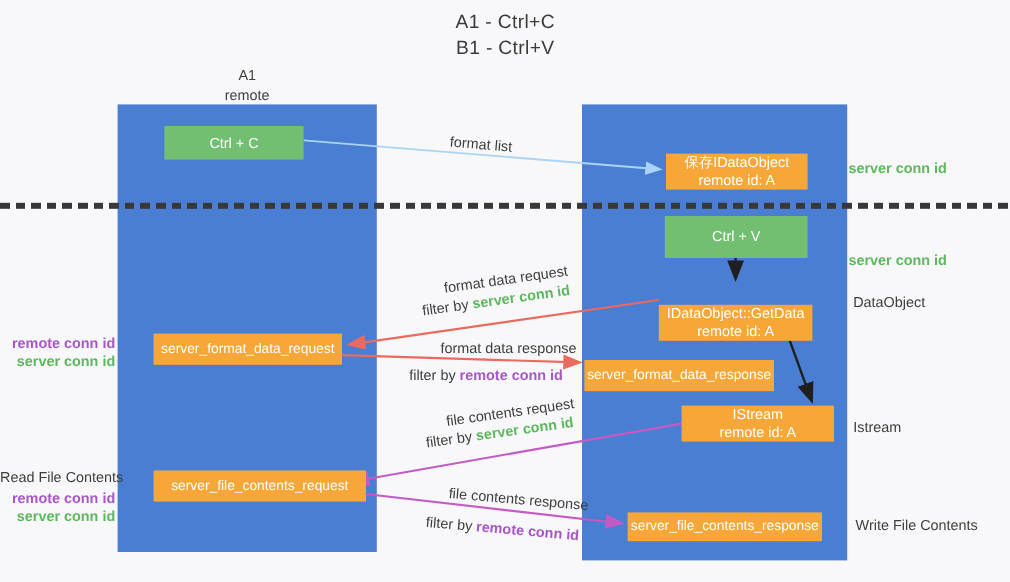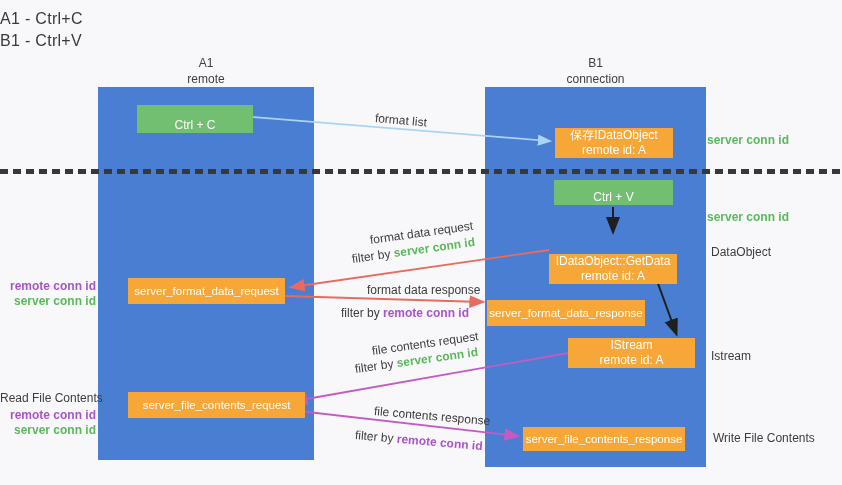--- a/index.html
+++ b/index.html
@@ -4,31 +4,31 @@
 <style>
   :root{
     --lane-blue:#4a7ed2; --box-green:#72bf72; --box-orange:#f7a737;
     --text-green:#5cb85c; --text-purple:#a855c8; --arrow-red:#e96a5f;
     --arrow-magenta:#c45ac4; --arrow-blue:#aad4f5; --arrow-black:#1f1f1f;
     --text-dark:#3d3d3d; --bg:#f8f8fa;
   }
   html,body{margin:0;padding:0;}
   body{font-family:"Liberation Sans", sans-serif; background:#e9e9ec;}
   #canvas{position:relative;width:842px;height:485px;background:var(--bg);overflow:hidden;}
-  .title{position:absolute;top:8px;left:0;right:0;
+  .title{position:absolute;top:8px;left:0;right:0;text-align:center;
          font-size:16px;color:#3a3a3a;line-height:1.35;letter-spacing:.3px;}
   .lane{position:absolute;background:var(--lane-blue);z-index:1;}
   .lane-header{position:absolute;text-align:center;font-size:12px;color:#3f3f3f;line-height:1.3;z-index:2;}
   .divider{position:absolute;left:0;top:169px;width:842px;height:5px;z-index:2;
            background:repeating-linear-gradient(90deg,#383838 0 8px,transparent 8px 13px);}
   svg.arrows{position:absolute;left:0;top:0;z-index:3;pointer-events:none;}
   .node{position:absolute;z-index:4;display:flex;flex-direction:column;align-items:center;
         justify-content:center;color:#fff;font-size:12px;line-height:1.25;text-align:center;white-space:nowrap;}
   .node.small{font-size:11.5px;}
-  .green{background:var(--box-green);justify-content:flex-end;}
+  .green{background:var(--box-green);}
   .orange{background:var(--box-orange);}
   .lbl{position:absolute;z-index:5;font-size:12px;color:var(--text-dark);white-space:nowrap;}
   .rotn{transform:rotate(-8deg);transform-origin:left center;}
   .rotp{transform:rotate(5deg);transform-origin:left center;}
   .green-b{color:var(--text-green);font-weight:bold;}
   .purple-b{color:var(--text-purple);font-weight:bold;}
   .side-left{position:absolute;z-index:5;left:0;width:96px;text-align:right;font-size:12px;
              line-height:15px;white-space:nowrap;}
   .ln-blue{stroke:var(--arrow-blue);stroke-width:1.6;fill:none;}
   .ln-red{stroke:var(--arrow-red);stroke-width:1.8;fill:none;}
@@ -43,24 +43,20 @@
 <div id="canvas">
 
   <div class="title">
     <div>A1 - Ctrl+C</div>
     <div>B1 - Ctrl+V</div>
   </div>
 
   <div class="lane-header" style="left:98px;top:56px;width:216px;">
     <div>A1</div>
     <div>remote</div>
-  </div>
-  <div class="lane-header" style="left:485px;top:56px;width:221px;">
-    <div>B1</div>
-    <div>connection</div>
   </div>
 
   <div class="lane" style="left:98px;top:87px;width:216px;height:373px;"></div>
   <div class="lane" style="left:485px;top:87px;width:221px;height:380px;"></div>
 
   <div class="divider"></div>
 
   <svg class="arrows" width="842" height="485">
     <defs>
       <marker id="m-blue" markerWidth="9" markerHeight="8" refX="7" refY="3.5" orient="auto">
@@ -85,21 +81,21 @@
     <path class="ln-mag" d="M290,410 L517,436" marker-end="url(#m-mag)"></path>
   </svg>
 
   <div class="node green" style="left:137px;top:105px;width:116px;height:28px;">
     <span>Ctrl + C</span>
   </div>
   <div class="node orange" style="left:555px;top:128px;width:118px;height:30px;">
     <span>保存IDataObject</span>
     <span>remote id: A</span>
   </div>
-  <div class="node green" style="left:554px;top:180px;width:119px;height:25px;">
+  <div class="node green" style="left:554px;top:180px;width:119px;height:35px;">
     <span>Ctrl + V</span>
   </div>
   <div class="node orange" style="left:549px;top:237px;width:128px;height:30px;margin-top:17px;">
     <span>IDataObject::GetData</span>
     <span>remote id: A</span>
   </div>
   <div class="node orange small" style="left:128px;top:278px;width:157px;height:26px;">
     <span>server_format_data_request</span>
   </div>
   <div class="node orange small" style="left:487px;top:300px;width:158px;height:26px;">

